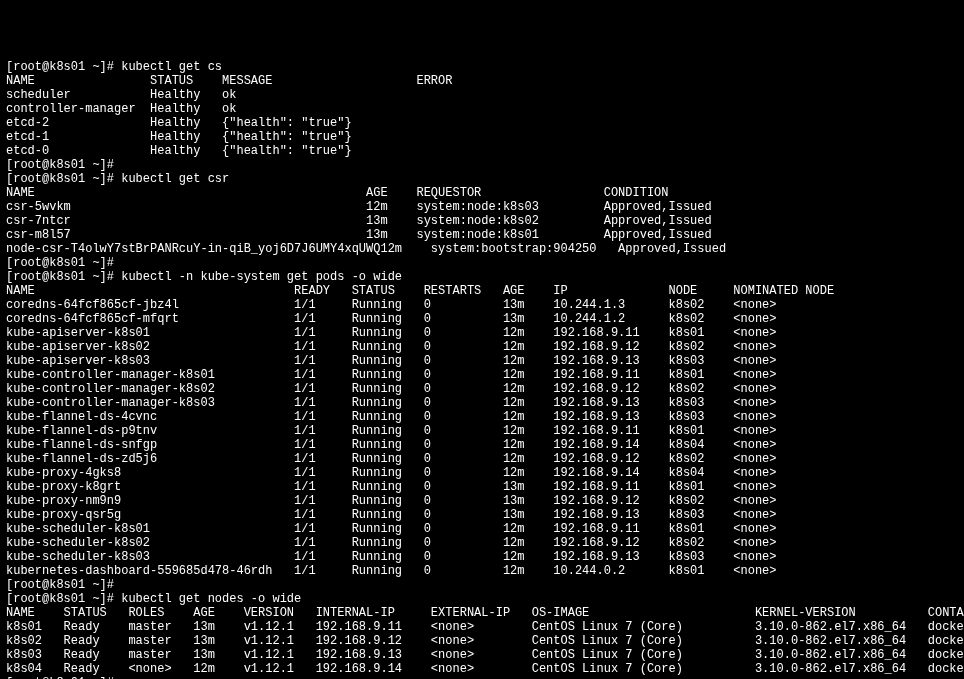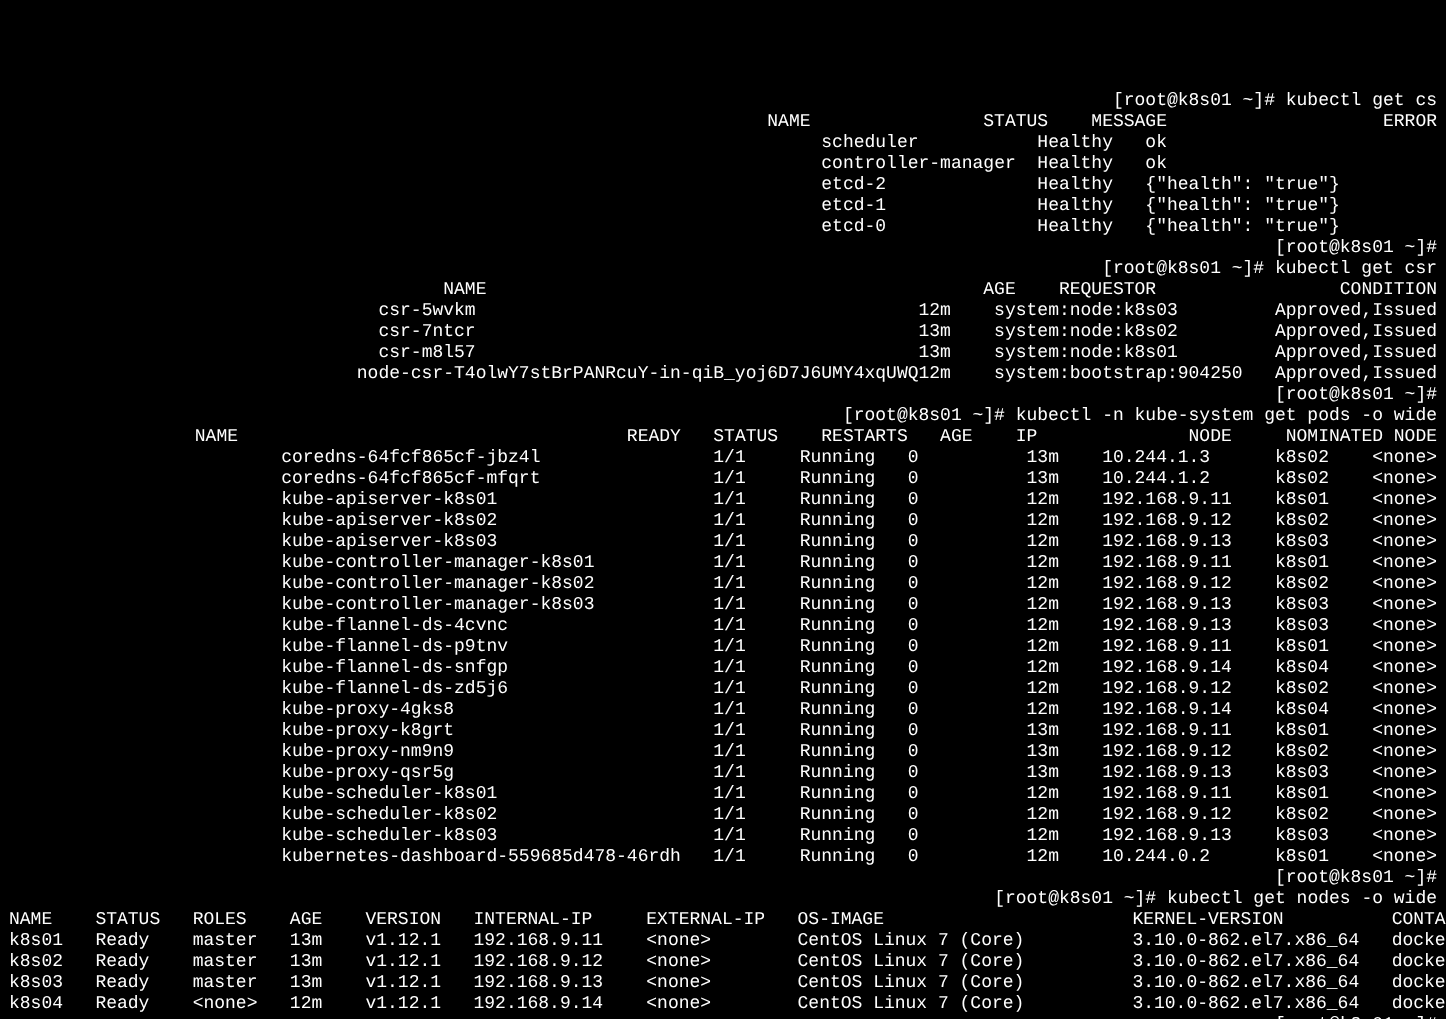--- a/index.html
+++ b/index.html
@@ -6,21 +6,21 @@
     background: #000;
     color: #fff;
     font-family: "Consolas", "Menlo", "Courier New", monospace;
     font-size: 12px;
     line-height: 14px;
     margin: 0;
     padding: 4px 6px;
     white-space: pre;
     letter-spacing: 0;
   }
-  .line { white-space: pre; text-align: right; }
+  .line { white-space: pre; }
 </style>
 </head>
 <body>
 
 
 
 <div id="term"><div class="line">[root@k8s01 ~]# kubectl get cs</div><div class="line">NAME                STATUS    MESSAGE                    ERROR</div><div class="line">scheduler           Healthy   ok                         </div><div class="line">controller-manager  Healthy   ok                         </div><div class="line">etcd-2              Healthy   {"health": "true"}         </div><div class="line">etcd-1              Healthy   {"health": "true"}         </div><div class="line">etcd-0              Healthy   {"health": "true"}         </div><div class="line">[root@k8s01 ~]#</div><div class="line">[root@k8s01 ~]# kubectl get csr</div><div class="line">NAME                                              AGE    REQUESTOR                 CONDITION</div><div class="line">csr-5wvkm                                         12m    system:node:k8s03         Approved,Issued</div><div class="line">csr-7ntcr                                         13m    system:node:k8s02         Approved,Issued</div><div class="line">csr-m8l57                                         13m    system:node:k8s01         Approved,Issued</div><div class="line">node-csr-T4olwY7stBrPANRcuY-in-qiB_yoj6D7J6UMY4xqUWQ12m    system:bootstrap:904250   Approved,Issued</div><div class="line">[root@k8s01 ~]#</div><div class="line">[root@k8s01 ~]# kubectl -n kube-system get pods -o wide</div><div class="line">NAME                                    READY   STATUS    RESTARTS   AGE    IP              NODE     NOMINATED NODE</div><div class="line">coredns-64fcf865cf-jbz4l                1/1     Running   0          13m    10.244.1.3      k8s02    &lt;none&gt;</div><div class="line">coredns-64fcf865cf-mfqrt                1/1     Running   0          13m    10.244.1.2      k8s02    &lt;none&gt;</div><div class="line">kube-apiserver-k8s01                    1/1     Running   0          12m    192.168.9.11    k8s01    &lt;none&gt;</div><div class="line">kube-apiserver-k8s02                    1/1     Running   0          12m    192.168.9.12    k8s02    &lt;none&gt;</div><div class="line">kube-apiserver-k8s03                    1/1     Running   0          12m    192.168.9.13    k8s03    &lt;none&gt;</div><div class="line">kube-controller-manager-k8s01           1/1     Running   0          12m    192.168.9.11    k8s01    &lt;none&gt;</div><div class="line">kube-controller-manager-k8s02           1/1     Running   0          12m    192.168.9.12    k8s02    &lt;none&gt;</div><div class="line">kube-controller-manager-k8s03           1/1     Running   0          12m    192.168.9.13    k8s03    &lt;none&gt;</div><div class="line">kube-flannel-ds-4cvnc                   1/1     Running   0          12m    192.168.9.13    k8s03    &lt;none&gt;</div><div class="line">kube-flannel-ds-p9tnv                   1/1     Running   0          12m    192.168.9.11    k8s01    &lt;none&gt;</div><div class="line">kube-flannel-ds-snfgp                   1/1     Running   0          12m    192.168.9.14    k8s04    &lt;none&gt;</div><div class="line">kube-flannel-ds-zd5j6                   1/1     Running   0          12m    192.168.9.12    k8s02    &lt;none&gt;</div><div class="line">kube-proxy-4gks8                        1/1     Running   0          12m    192.168.9.14    k8s04    &lt;none&gt;</div><div class="line">kube-proxy-k8grt                        1/1     Running   0          13m    192.168.9.11    k8s01    &lt;none&gt;</div><div class="line">kube-proxy-nm9n9                        1/1     Running   0          13m    192.168.9.12    k8s02    &lt;none&gt;</div><div class="line">kube-proxy-qsr5g                        1/1     Running   0          13m    192.168.9.13    k8s03    &lt;none&gt;</div><div class="line">kube-scheduler-k8s01                    1/1     Running   0          12m    192.168.9.11    k8s01    &lt;none&gt;</div><div class="line">kube-scheduler-k8s02                    1/1     Running   0          12m    192.168.9.12    k8s02    &lt;none&gt;</div><div class="line">kube-scheduler-k8s03                    1/1     Running   0          12m    192.168.9.13    k8s03    &lt;none&gt;</div><div class="line">kubernetes-dashboard-559685d478-46rdh   1/1     Running   0          12m    10.244.0.2      k8s01    &lt;none&gt;</div><div class="line">[root@k8s01 ~]#</div><div class="line">[root@k8s01 ~]# kubectl get nodes -o wide</div><div class="line">NAME    STATUS   ROLES    AGE    VERSION   INTERNAL-IP     EXTERNAL-IP   OS-IMAGE                       KERNEL-VERSION          CONTAINER-RUNTIME</div><div class="line">k8s01   Ready    master   13m    v1.12.1   192.168.9.11    &lt;none&gt;        CentOS Linux 7 (Core)          3.10.0-862.el7.x86_64   docker://1.13.1</div><div class="line">k8s02   Ready    master   13m    v1.12.1   192.168.9.12    &lt;none&gt;        CentOS Linux 7 (Core)          3.10.0-862.el7.x86_64   docker://1.13.1</div><div class="line">k8s03   Ready    master   13m    v1.12.1   192.168.9.13    &lt;none&gt;        CentOS Linux 7 (Core)          3.10.0-862.el7.x86_64   docker://1.13.1</div><div class="line">k8s04   Ready    &lt;none&gt;   12m    v1.12.1   192.168.9.14    &lt;none&gt;        CentOS Linux 7 (Core)          3.10.0-862.el7.x86_64   docker://1.13.1</div><div class="line">[root@k8s01 ~]#</div></div>
 
 
 

